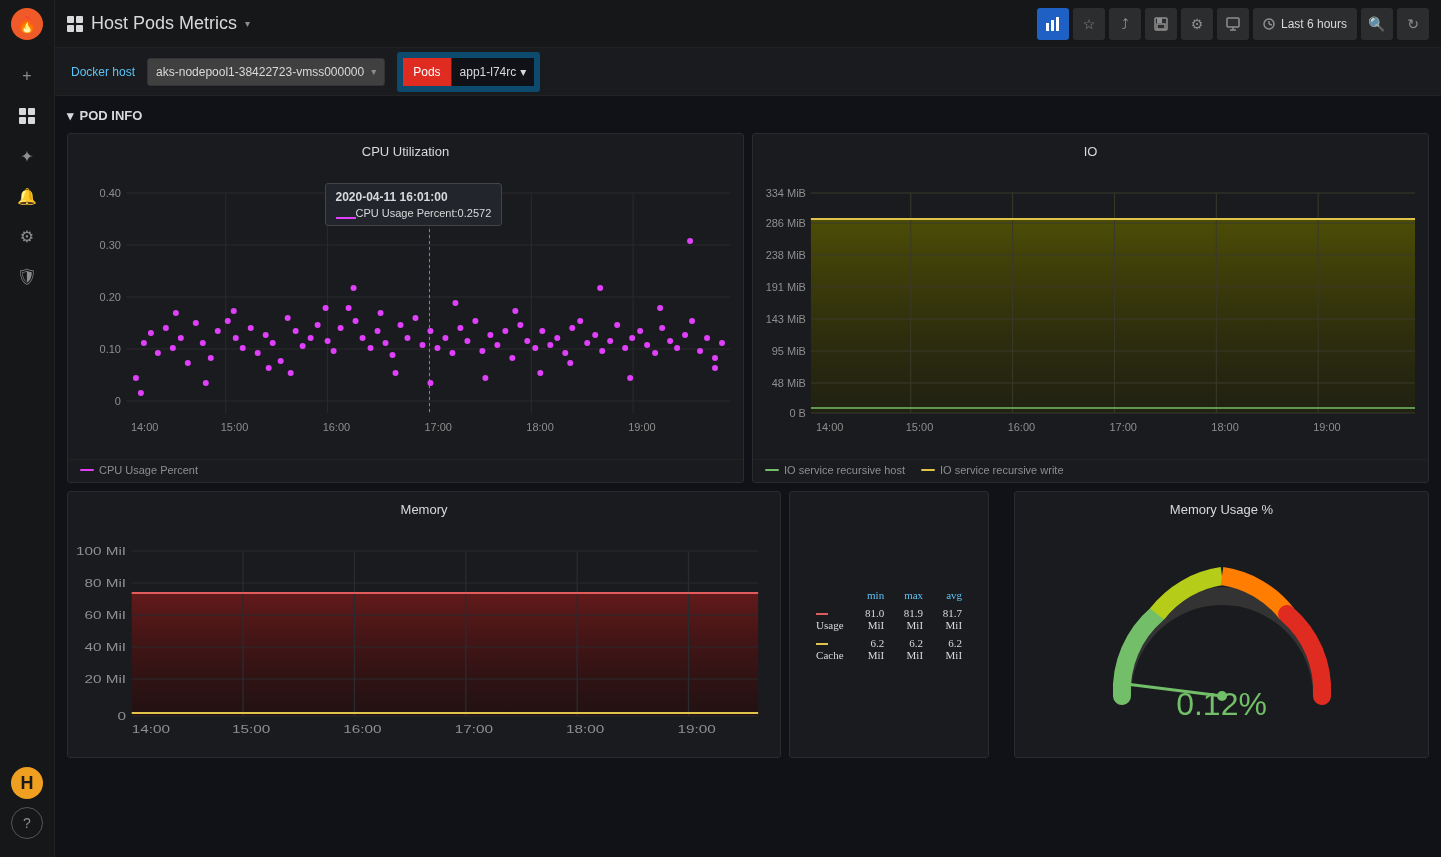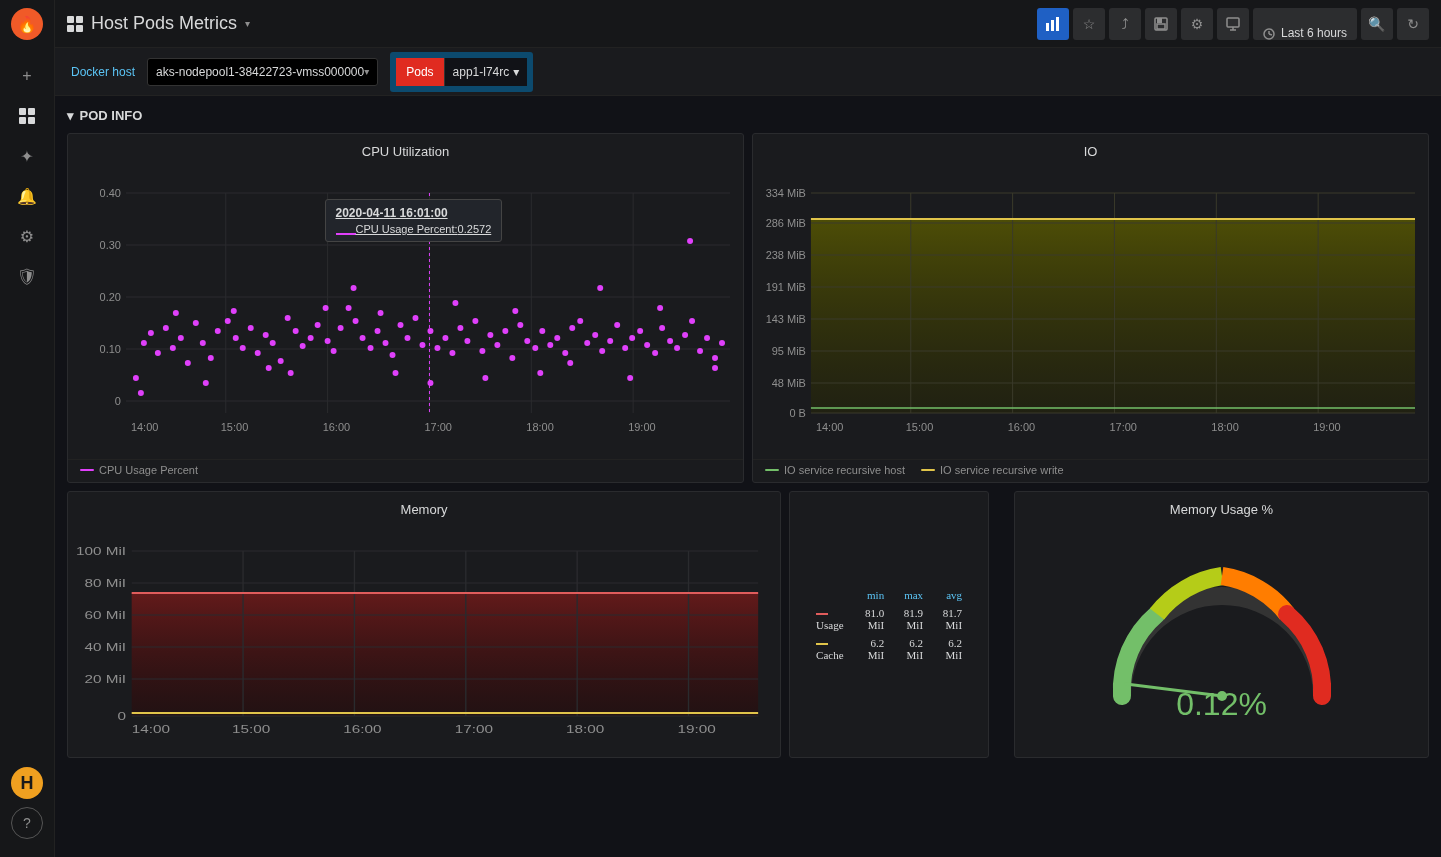--- a/index.html
+++ b/index.html
@@ -85,21 +85,21 @@
       background: #2c2d2f;
       color: #8e8e8e;
       cursor: pointer;
       font-size: 14px;
     }
     .topbar-btn.active { background: #1f60c4; color: white; }
     .topbar-time {
       background: #2c2d2f;
       border-radius: 3px;
       height: 32px;
-      display: flex; align-items: flex-end;
+      display: flex; align-items: center;
       padding: 0 10px;
       gap: 6px;
       color: #d8d9da;
       cursor: pointer;
       font-size: 12px;
     }
 
     
     .filterbar {
       background: #1a1b1e;
@@ -108,29 +108,29 @@
       display: flex;
       align-items: center;
       padding: 0 16px;
       gap: 12px;
     }
     .filter-label {
       color: #5bc4f5;
       font-size: 12px;
     }
     .filter-select {
-      background: #000000;
+      background: #404040;
       border: 1px solid #333;
       border-radius: 3px;
       color: #d8d9da;
       padding: 4px 8px;
       font-size: 12px;
       cursor: pointer;
       height: 28px;
-      display: flex; align-items: center; gap: 0;
+      display: flex; align-items: center; gap: 7px;
     }
     .pods-selector {
       display: flex; align-items: center;
       border: 6px solid #0c4a6e;
       border-radius: 3px;
       overflow: hidden;
     }
     .pods-tab {
       background: #1a1b1e;
       padding: 4px 10px;
@@ -510,21 +510,21 @@
             <circle cx="495" cy="180" r="3" fill="#e040fb"></circle>
             <circle cx="525" cy="105" r="3" fill="#e040fb"></circle>
             <circle cx="555" cy="195" r="3" fill="#e040fb"></circle>
             <circle cx="585" cy="125" r="3" fill="#e040fb"></circle>
             <circle cx="615" cy="58" r="3" fill="#e040fb"></circle>
             <circle cx="640" cy="185" r="3" fill="#e040fb"></circle>
 
             <line x1="354" y1="10" x2="354" y2="230" stroke="#e040fb" stroke-width="1" stroke-dasharray="3,3"></line>
           </svg>
           
-          <div class="chart-tooltip" style="left:38%; top:20px;text-decoration:underline;">
+          <div class="chart-tooltip" style="left:38%; top:4px;">
             <div class="tooltip-time">2020-04-11 16:01:00</div>
             <div class="tooltip-row">
               <div class="tooltip-line"></div>
               <span>CPU Usage Percent:</span>
               <span>0.2572</span>
             </div>
           </div>
         </div>
         <div class="chart-legend">
           <div class="legend-item">

